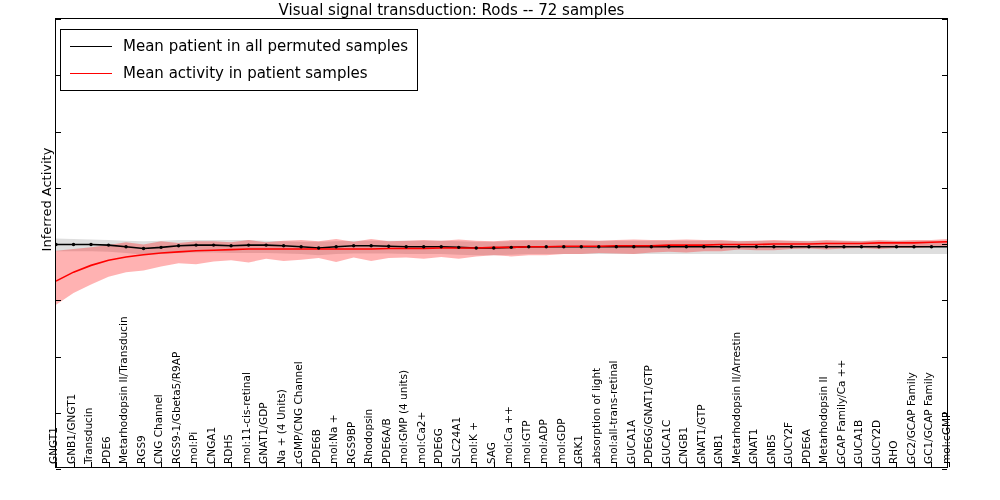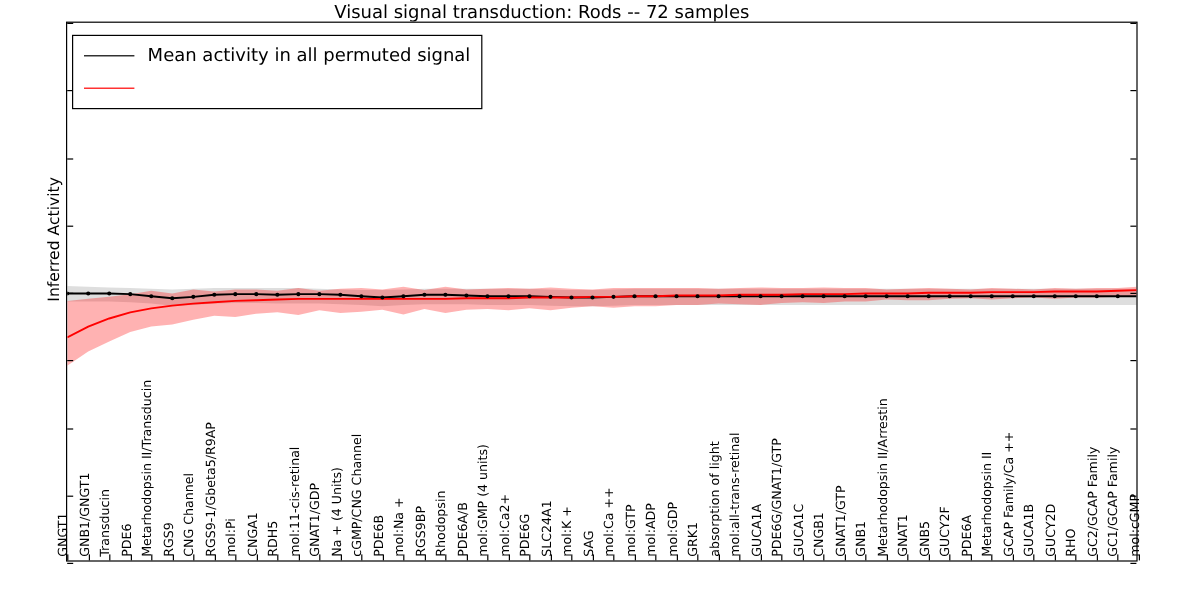--- a/index.html
+++ b/index.html
@@ -257,20 +257,21 @@
       <div class="xtick" style="left: 916.98px; bottom: 36px;">GC2/GCAP Family</div>
       <div class="xtick" style="left: 934.49px; bottom: 36px;">GC1/GCAP Family</div>
       <div class="xtick" style="left: 952px; bottom: 36px;">mol:cGMP</div>
     </div>
 
   <div class="ylabel">Inferred Activity</div>
 
   <div class="legend">
     <div class="legend-row">
       <span class="legend-swatch"></span>
-      <span class="legend-text">Mean activity in all permuted signal</span>
+      <span class="legend-text">Mean patient in all permuted samples</span>
     </div>
     <div class="legend-row">
       <span class="legend-swatch red"></span>
+      <span class="legend-text">Mean activity in patient samples</span>
     </div>
   </div>
 
 </div>
 
 </body></html>

